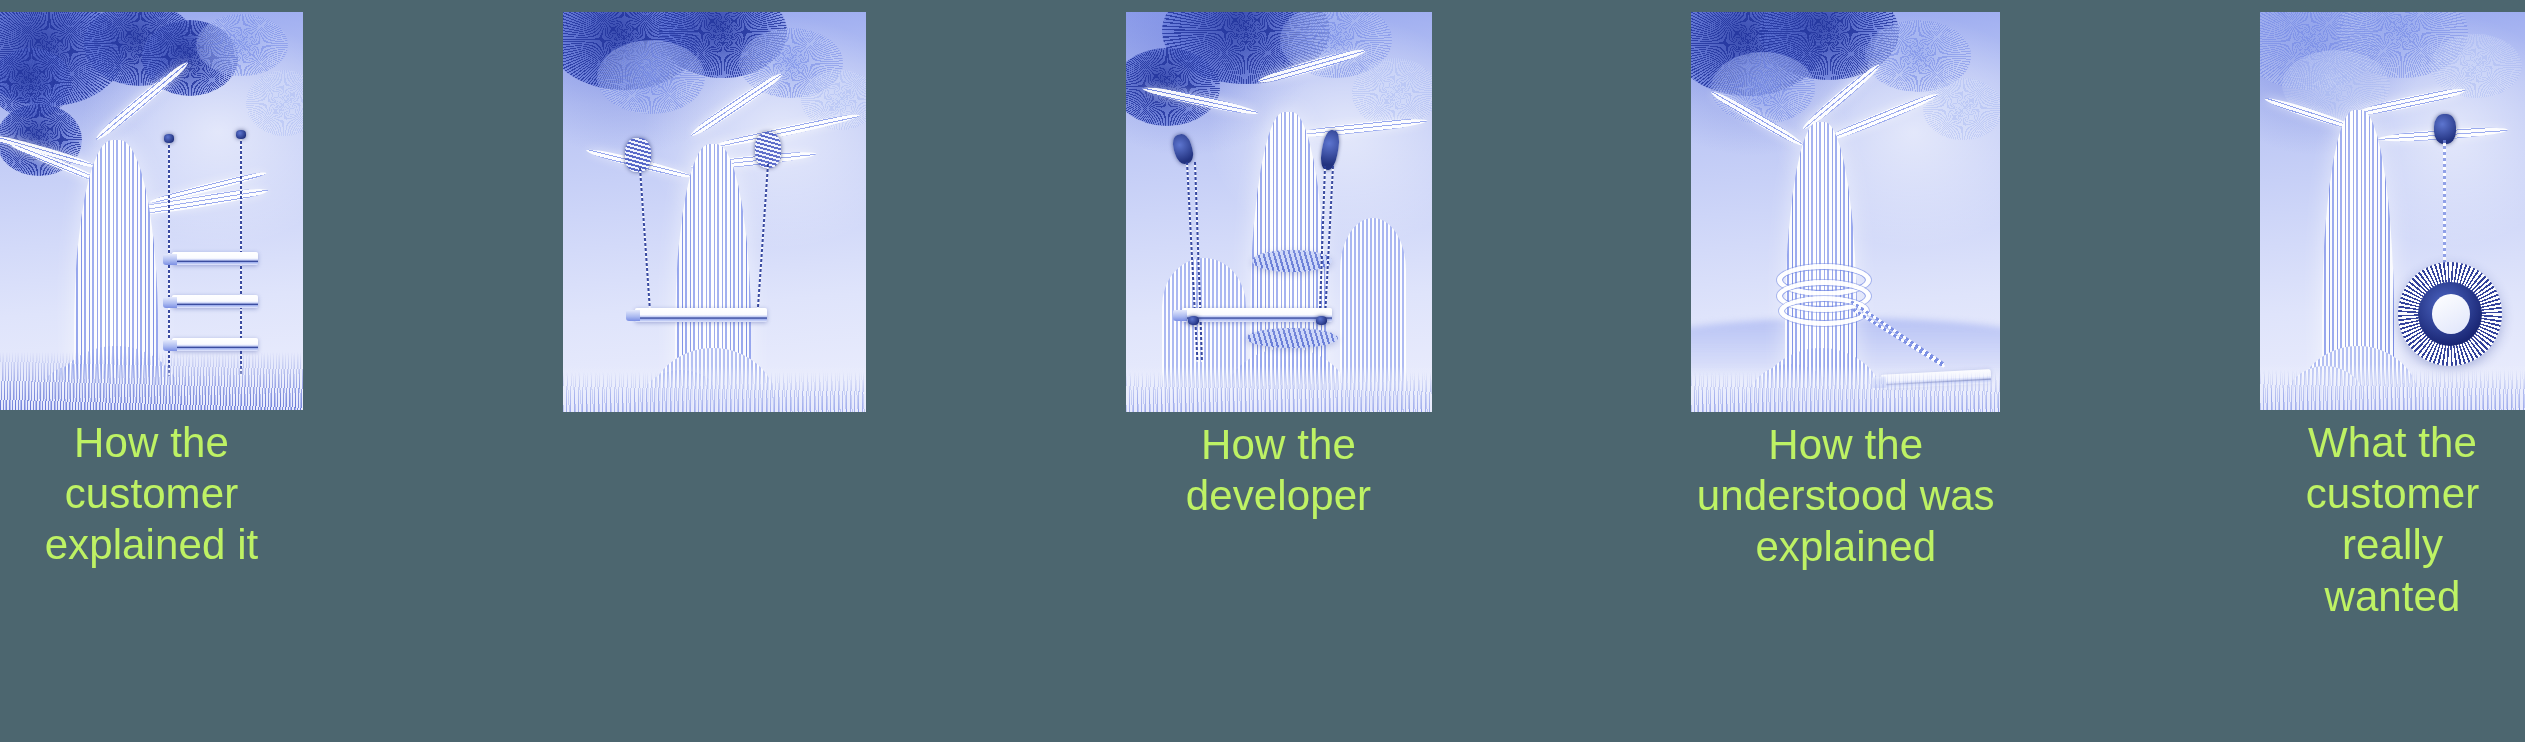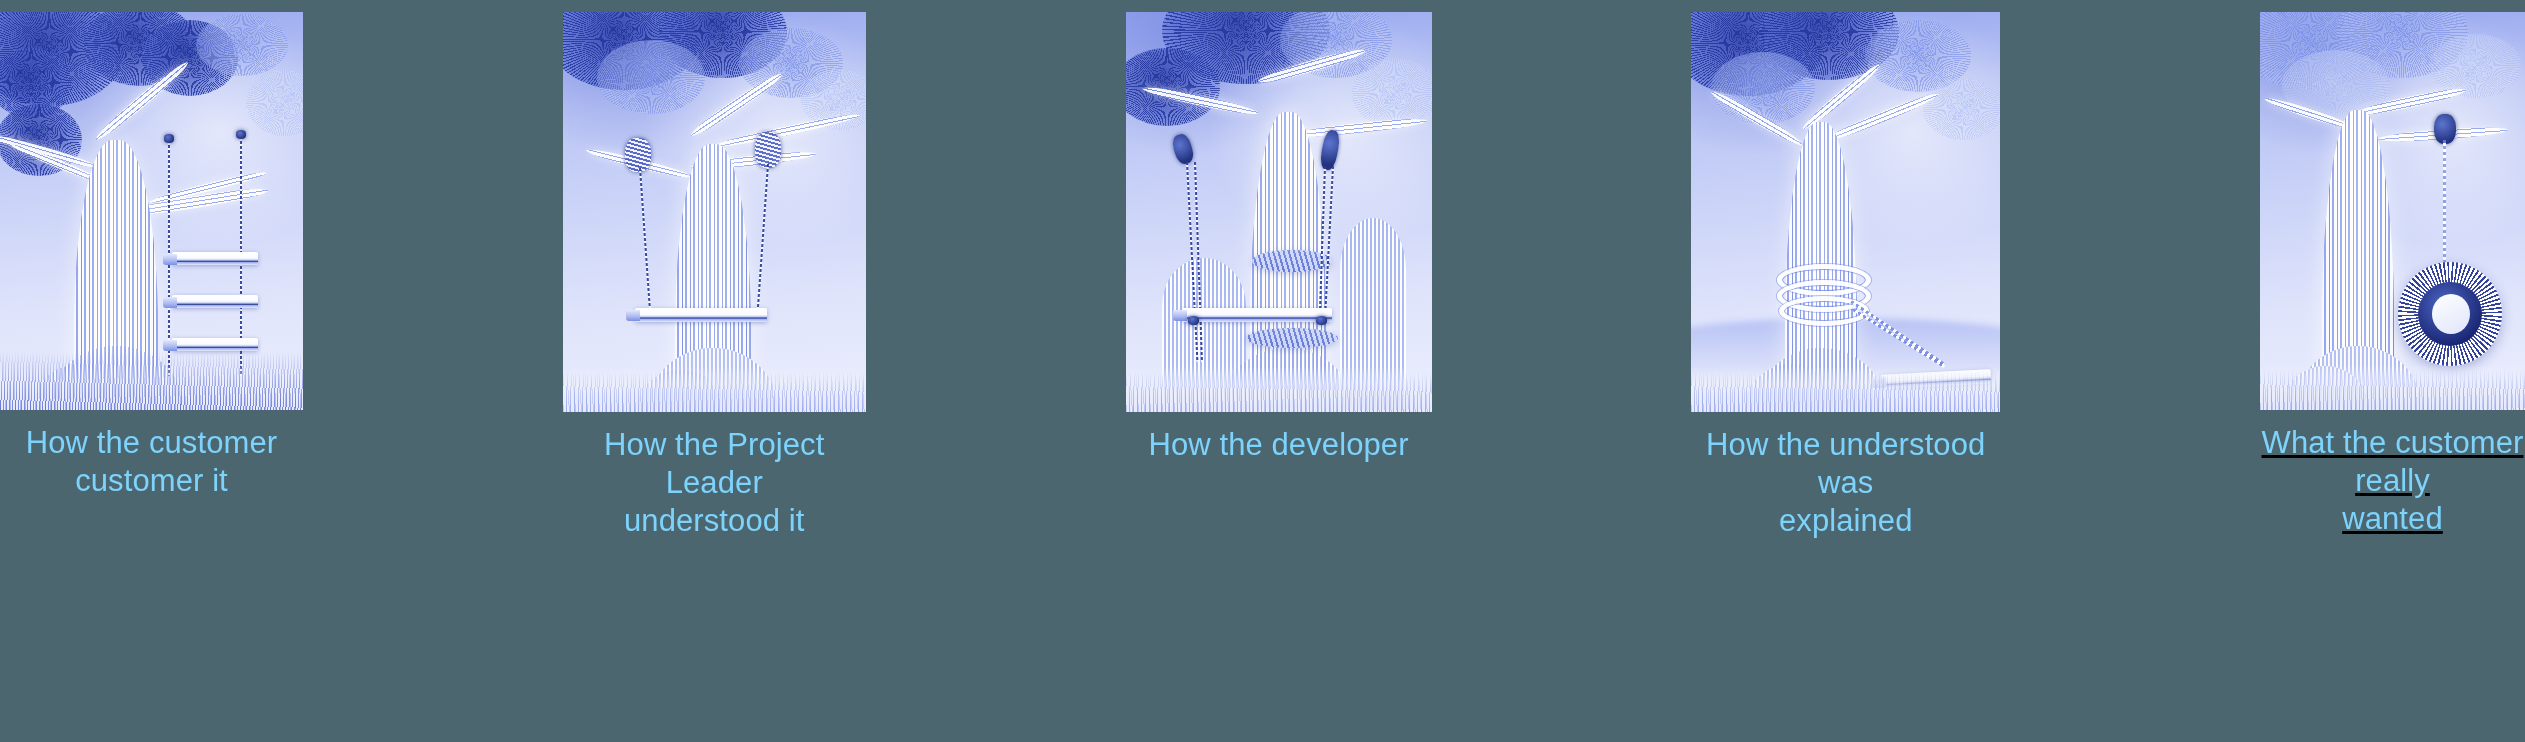--- a/index.html
+++ b/index.html
@@ -31,21 +31,21 @@
     width: 496px;
     height: 730px;
     display: flex;
     flex-direction: column;
     align-items: center;
   }
   .panel.p1 { width: 303px; }
   .panel.p2 { width: 303px; }
   .panel.p3 { width: 306px; align-items: center; }
   .panel.p4 { width: 309px; }
-  .panel.p5 { width: 265px; text-decoration: underline; }
+  .panel.p5 { width: 265px; }
 
   
   .illo {
     position: relative;
     width: 100%;
     height: 400px;
     overflow: hidden;
     background: linear-gradient(175deg, #97a7ef 0%, #b9c4f4 22%, #cdd5f8 48%, #dfe4fb 72%, #eceefd 100%);
   }
   .panel.p1 .illo { height: 398px; }
@@ -255,24 +255,24 @@
   }
   .tire-hole {
     position: absolute;
     border-radius: 50%;
     background: linear-gradient(150deg, #ffffff, #dfe5fb);
   }
 
   
   .caption {
     width: 100%;
-    margin-top: 14px;
+    margin-top: 7px;
     text-align: center;
-    color: #7dd3fc;
-    font-size: 31px;
+    color: #bef264;
+    font-size: 42px;
     line-height: 1.22;
     font-weight: 400;
     letter-spacing: .1px;
     font-family: "Liberation Sans", sans-serif;
   }
 </style>
 </head>
 <body>
 
 <div id="comic-strip">
@@ -310,21 +310,21 @@
       <div class="plank" style="left:172px; top:240px; width:86px;"></div>
       <div class="plank" style="left:172px; top:283px; width:86px;"></div>
       <div class="plank" style="left:172px; top:326px; width:86px;"></div>
 
       <div class="ground"></div>
       <div class="grass dense"></div>
     </div>
 
     <div class="caption">
       <div>How the customer</div>
-      <div>customer it</div>
+      <div>explained it</div>
     </div>
   </div>
 
   <div class="panel p2">
     <div class="illo">
       <div class="sky-haze"></div>
 
       <div class="tree">
         <div class="canopy" style="left:-14px; top:-22px; width:150px; height:100px;"></div>
         <div class="canopy" style="left:96px;  top:-26px; width:128px; height:92px;"></div>
@@ -347,24 +347,20 @@
 
       <div class="rope" style="left:76px;  top:156px; height:150px; transform:rotate(-4deg);"></div>
       <div class="rope" style="left:204px; top:152px; height:152px; transform:rotate(4deg);"></div>
 
       <div class="plank" style="left:72px; top:296px; width:132px; height:14px;"></div>
 
       <div class="ground"></div>
       <div class="grass"></div>
     </div>
 
-    <div class="caption">
-      <div>How the Project Leader</div>
-      <div>understood it</div>
-    </div>
   </div>
 
   <div class="panel p3">
     <div class="illo">
       <div class="sky-haze"></div>
 
       <div class="tree">
         <div class="canopy" style="left:36px;  top:-34px; width:168px; height:106px;"></div>
         <div class="canopy" style="left:-12px; top:36px;  width:106px; height:78px;"></div>
         <div class="canopy soft" style="left:154px; top:-10px; width:112px; height:76px;"></div>

